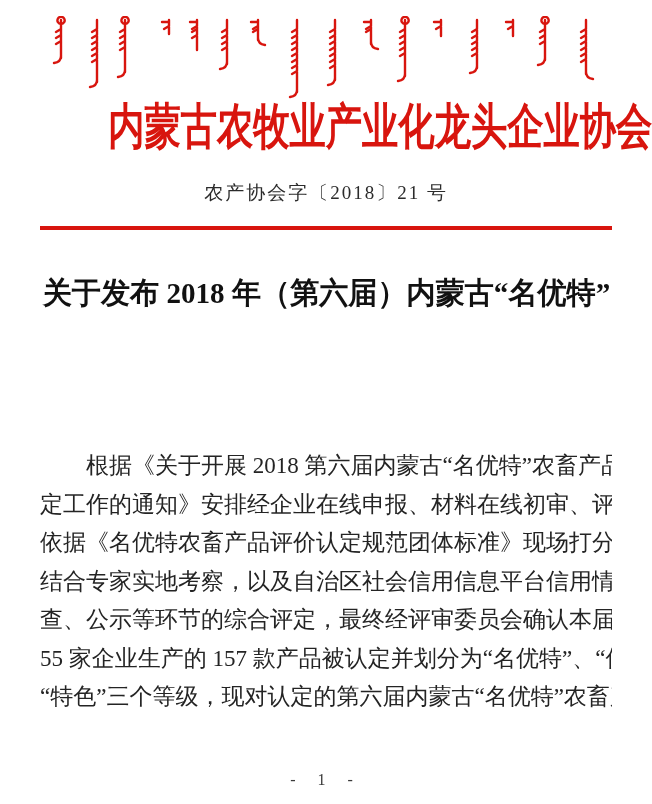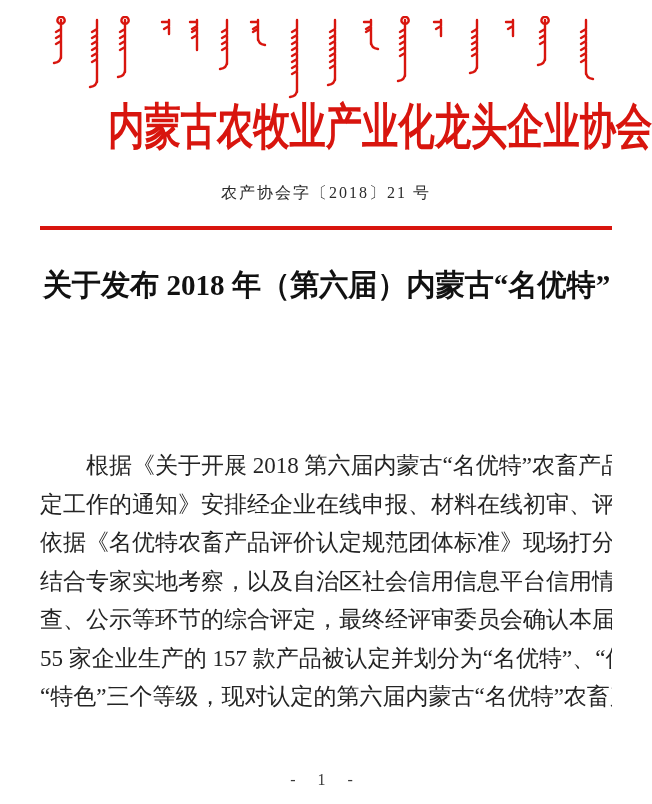--- a/index.html
+++ b/index.html
@@ -18,28 +18,28 @@
   
   .org-title{position:absolute;top:94px;left:0;width:652px;text-align:center;line-height:66px;white-space:nowrap;}
   .org-title .inner{
     display:inline-block;
     font-size:49px;font-weight:700;color:var(--accent,#d8150e);
     transform:scaleX(0.74);transform-origin:center;
     letter-spacing:0px;white-space:nowrap;
   }
   
   .doc-number{position:absolute;top:180px;left:0;width:652px;text-align:center;
-    font-size:16px;letter-spacing:2px;color:#2b2b2b;line-height:26px;}
+    font-size:19px;letter-spacing:2px;color:#2b2b2b;line-height:26px;}
   
   .red-rule{position:absolute;top:226px;left:40px;width:572px;height:4px;background:var(--accent,#d8150e);}
   
   .head-line{position:absolute;left:0;width:652px;text-align:center;
     font-weight:700;font-size:30px;color:#111;line-height:42px;white-space:nowrap;}
   .head-line .inner{display:inline-block;transform:scaleX(0.97);transform-origin:center;white-space:nowrap;}
-  .head-line1{top:264px;font-family:Liberation Serif, serif;}
+  .head-line1{top:272px;font-family:Liberation Serif, serif;}
   .head-line2{top:349px;}
   
   .body-block{position:absolute;top:447px;left:40px;width:572px;font-size:23px;color:#242424;}
   .body-line{
     height:38.5px;line-height:38.5px;
     text-align:justify;text-align-last:justify;
     overflow:hidden;white-space:nowrap;
   }
   .body-line.indent{text-indent:2em;}
   

